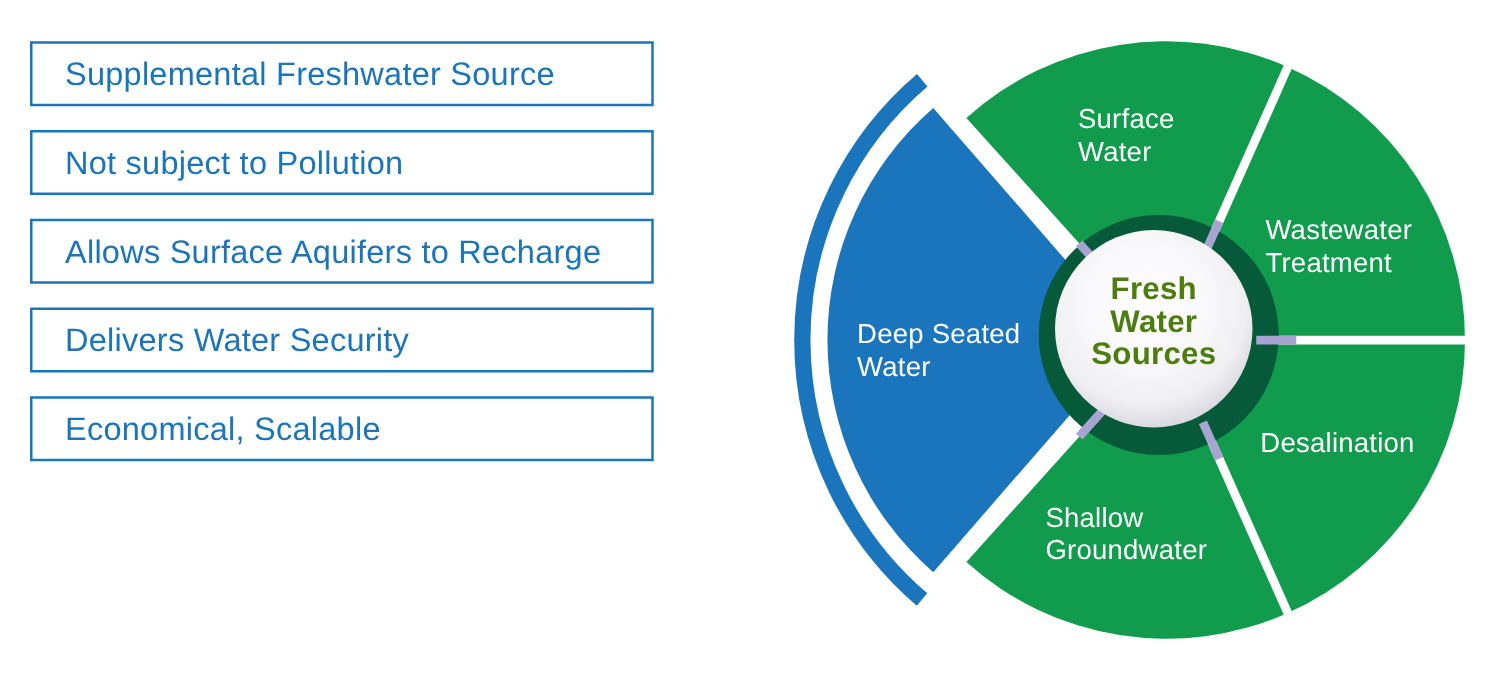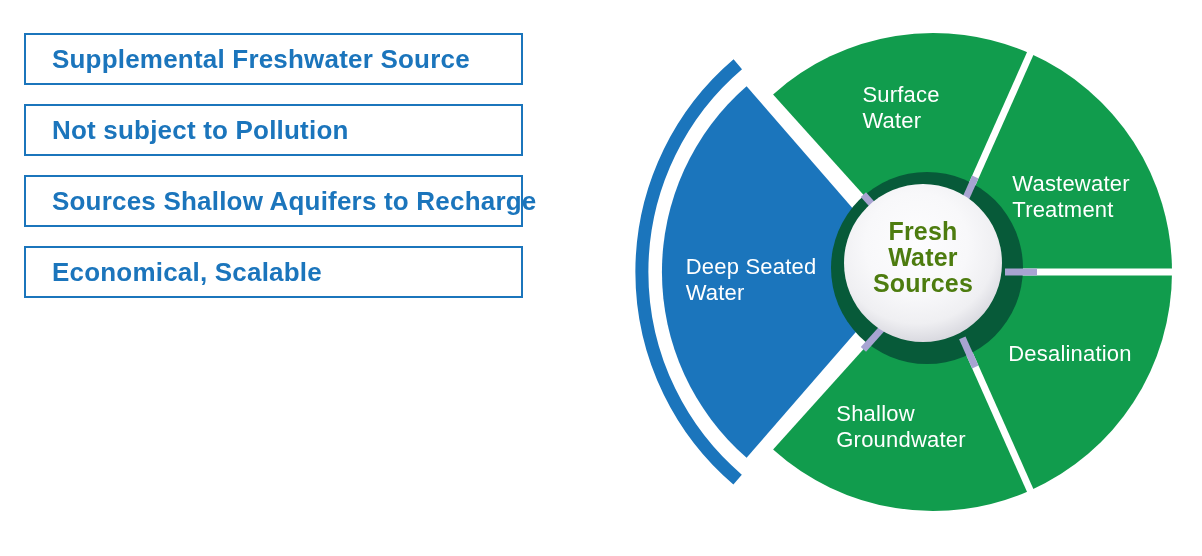--- a/index.html
+++ b/index.html
@@ -12,21 +12,21 @@
   .benefits{
     position:absolute;left:24px;top:33px;width:499px;
     display:flex;flex-direction:column;gap:19px;
   }
   .benefit-box{
     box-sizing:border-box;
     height:52px;border:2px solid #1B75BC;background:#ffffff;
     display:flex;align-items:center;padding-left:26px;
   }
   .benefit-box span{
-    color:#1B75BC;font-size:26px;font-weight:700;letter-spacing:0.2px;
+    color:#1B75BC;font-size:26px;font-weight:400;letter-spacing:0.2px;
     white-space:nowrap;
   }
   
   .wheel-svg{position:absolute;left:0;top:0;}
   .wheel-label{
     position:absolute;transform:translate(-50%,-50%);
     color:#ffffff;font-size:22px;line-height:1.16;text-align:left;
     white-space:pre-line;letter-spacing:0.2px;
   }
   .center-label{
@@ -39,21 +39,24 @@
 <body>
 
 <div class="benefits">
   <div class="benefit-box">
       <span>Supplemental Freshwater Source</span>
     </div>
   <div class="benefit-box">
       <span>Not subject to Pollution</span>
     </div>
   <div class="benefit-box">
-      <span>Sources Shallow Aquifers to Recharge</span>
+      <span>Allows Surface Aquifers to Recharge</span>
+    </div>
+  <div class="benefit-box">
+      <span>Delivers Water Security</span>
     </div>
   <div class="benefit-box">
       <span>Economical, Scalable</span>
     </div>
 </div>
 
 <svg class="wheel-svg" width="1202" height="556" viewBox="0 0 1202 556">
   <defs>
     <radialGradient id="centerBevel" cx="46%" cy="38%" r="72%">
       <stop offset="0%" stop-color="#FDFDFE"></stop>

